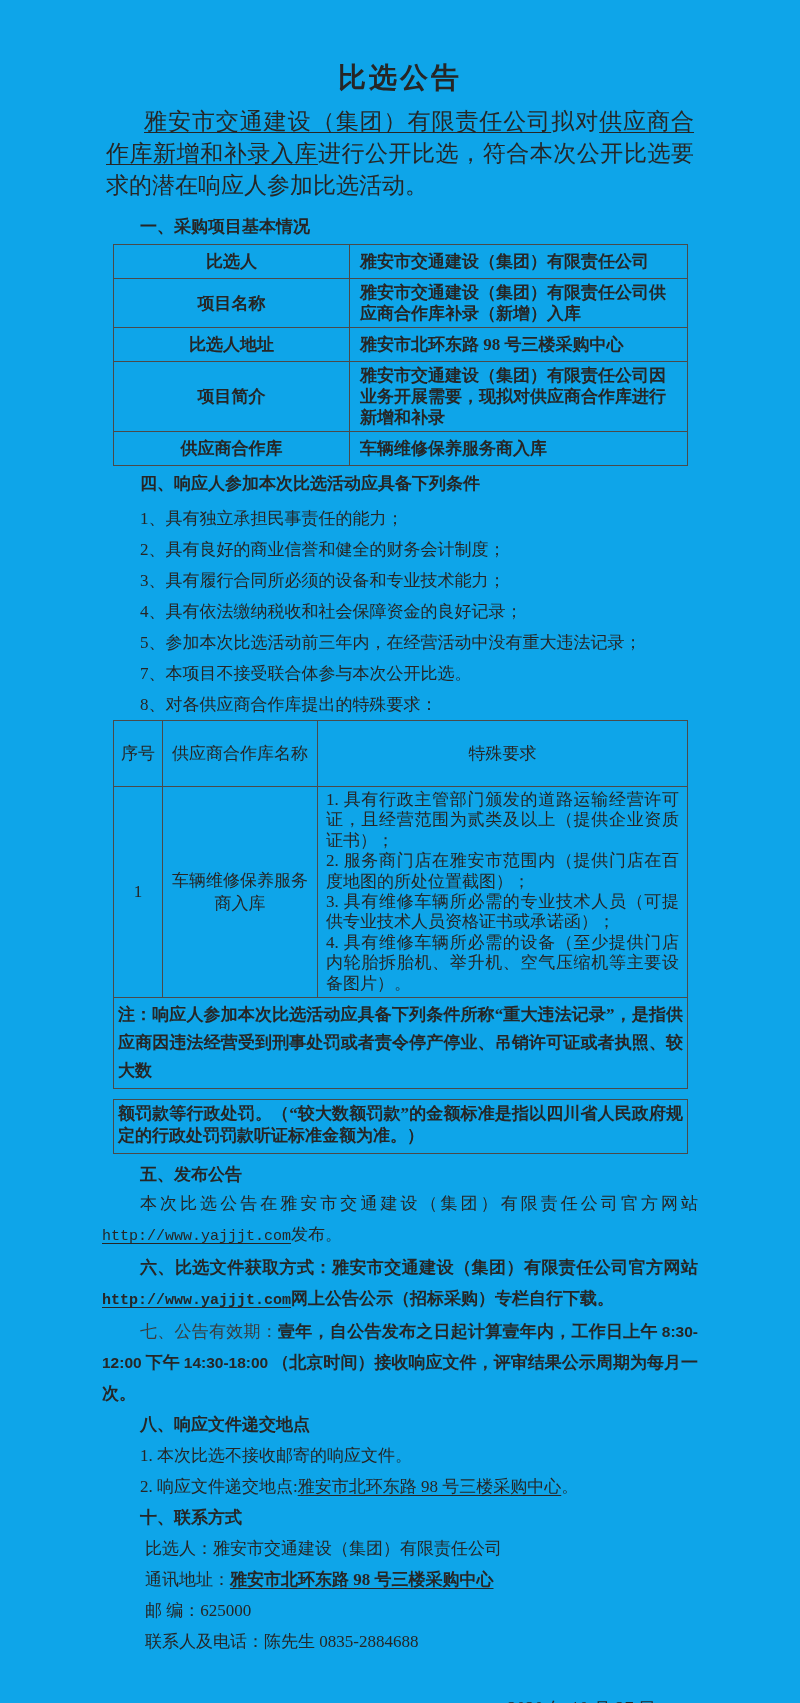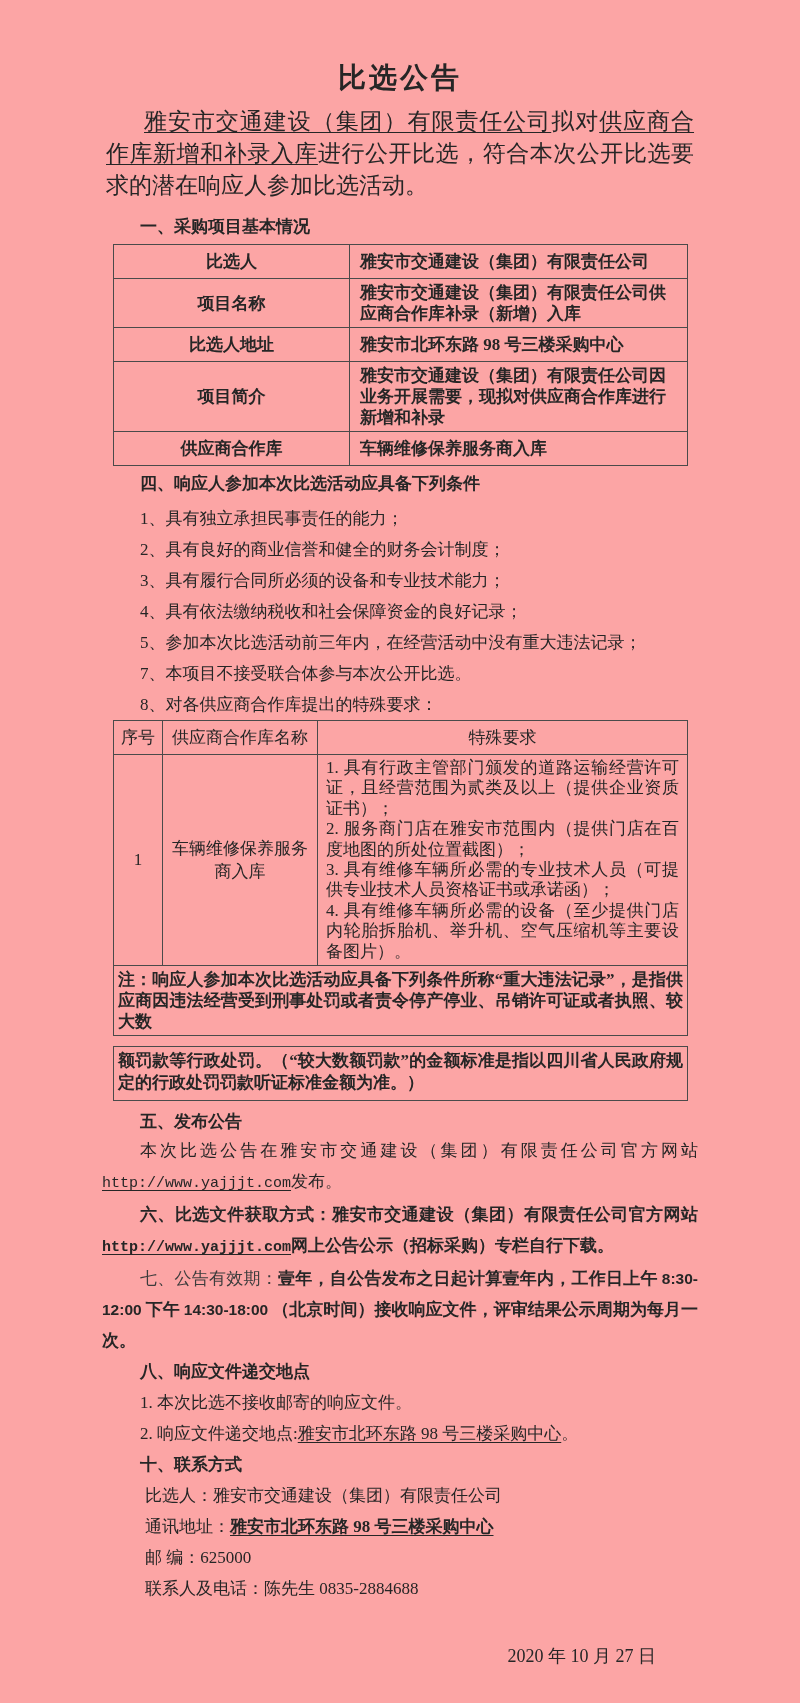--- a/index.html
+++ b/index.html
@@ -1,21 +1,21 @@
 <!DOCTYPE html>
 <html><head>
 <meta charset="utf-8">
 <style>
   html, body { margin: 0; padding: 0; }
   body { background: #ffffff; }
   .page {
     position: relative;
     width: 800px;
     height: 1703px;
-    background: #fca5a5;
+    background: #0ea5e9;
     font-family: "Liberation Serif", "DejaVu Serif", serif;
     color: #262626;
     overflow: hidden;
   }
   .inner { padding: 58px 102px 0 102px; }
 
   .title {
     font-size: 28px;
     font-weight: bold;
     text-align: center;
@@ -43,25 +43,25 @@
   .t1 { width: 575px; margin: 4px 0 0 11px; }
   .t1 td { border: 1.5px solid #4a4a4a; font-size: 17px; font-weight: bold; vertical-align: middle; }
   .t1 .lbl { width: 227px; text-align: center; padding: 5px 4px; }
   .t1 .val { padding: 3px 8px 3px 10px; line-height: 21px; text-align: left; }
 
   .cond-list { list-style: none; margin: 6px 0 0 0; padding: 0; }
   .cond-list li { font-size: 17px; line-height: 31px; padding-left: 38px; }
 
   .t2 { width: 575px; margin: 0 0 0 11px; }
   .t2 th, .t2 td { border: 1.5px solid #4a4a4a; font-size: 17px; font-weight: normal; vertical-align: middle; }
-  .t2 th { padding: 5px 2px; font-weight: normal; }
+  .t2 th { padding: 21px 2px; font-weight: normal; }
   .t2 .no { width: 44px; text-align: center; }
   .t2 .nm { width: 146px; text-align: center; padding: 4px; line-height: 23px; }
   .t2 .rq { padding: 3px 8px; line-height: 20.4px; text-align: justify; }
-  .t2 .note { font-weight: bold; line-height: 21px; padding: 3px 4px; text-align: justify; }
+  .t2 .note { font-weight: bold; line-height: 28px; padding: 3px 4px; text-align: justify; }
 
   .note2 {
     width: 575px; margin: 10px 0 2px 11px;
     border: 1.5px solid #4a4a4a;
     font-size: 17px; font-weight: bold;
     line-height: 22px; padding: 3px 4px 6px 4px;
     text-align: justify;
     box-sizing: border-box;
   }
 

